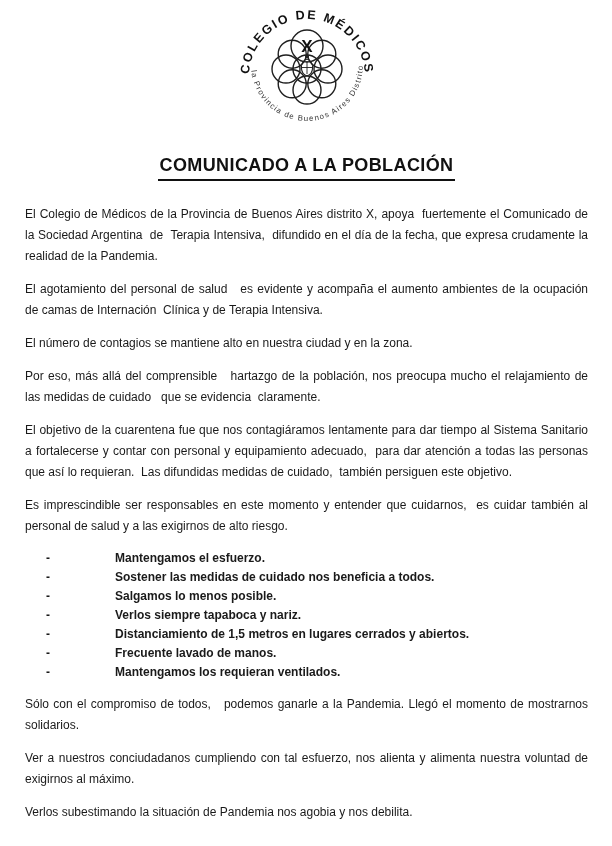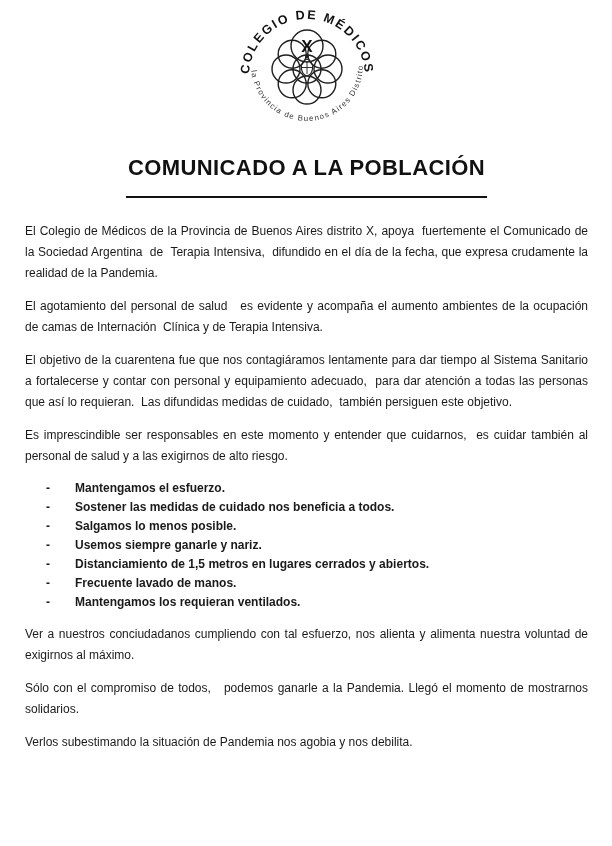--- a/index.html
+++ b/index.html
@@ -50,25 +50,25 @@
     font-size: 17px;
     fill: #111111;
   }
   .title-row {
     text-align: center;
     margin-top: 26px;
   }
   .doc-title {
     display: inline-block;
     font-weight: bold;
-    font-size: 22px;
+    font-size: 18px;
     letter-spacing: 0.4px;
     color: #111111;
     border-bottom: 2px solid #111111;
-    padding: 0 2px 15px 2px;
+    padding: 0 2px 3px 2px;
   }
   .doc-body {
     margin-top: 23px;
     font-size: 12px;
     line-height: 21px;
     text-align: justify;
   }
   .para {
     margin: 0 0 12px 0;
     white-space: pre-wrap;
@@ -80,21 +80,21 @@
   }
   .bullet-item {
     display: flex;
     line-height: 19px;
   }
   .bullet-dash {
     flex: none;
     width: 29px;
     margin-left: 21px;
   }
-  .bullet-text { flex: 1; }
+  .bullet-text { flex: 1; margin-left: 40px; }
   .para:last-child { margin-bottom: 0; }
 </style>
 </head>
 <body>
 
 <div class="page">
 
   <div class="logo-wrap">
     <svg width="170" height="124" viewBox="0 0 170 124" xmlns="http://www.w3.org/2000/svg">
       <defs>
@@ -137,52 +137,54 @@
   </div>
 
   <div class="title-row">
     <span class="doc-title">COMUNICADO A LA POBLACIÓN</span>
   </div>
 
   <div class="doc-body">
 
     <p class="para">El Colegio de Médicos de la Provincia de Buenos Aires distrito X, apoya  fuertemente el Comunicado de  la Sociedad Argentina  de  Terapia Intensiva,  difundido en el día de la fecha, que expresa crudamente la realidad de la Pandemia.</p>
     <p class="para">El agotamiento del personal de salud   es evidente y acompaña el aumento ambientes de la ocupación de camas de Internación  Clínica y de Terapia Intensiva.</p>
+    <p class="para">El número de contagios se mantiene alto en nuestra ciudad y en la zona.</p>
+    <p class="para">Por eso, más allá del comprensible   hartazgo de la población, nos preocupa mucho el relajamiento de   las medidas de cuidado   que se evidencia  claramente.</p>
     <p class="para">El objetivo de la cuarentena fue que nos contagiáramos lentamente para dar tiempo al Sistema Sanitario a fortalecerse y contar con personal y equipamiento adecuado,  para dar atención a todas las personas que así lo requieran.  Las difundidas medidas de cuidado,  también persiguen este objetivo.</p>
     <p class="para">Es imprescindible ser responsables en este momento y entender que cuidarnos,  es cuidar también al personal de salud y a las exigirnos de alto riesgo.</p>
 
     <div class="bullet-list">
       <div class="bullet-item">
         <span class="bullet-dash">-</span>
         <span class="bullet-text">Mantengamos el esfuerzo.</span>
       </div>
       <div class="bullet-item">
         <span class="bullet-dash">-</span>
         <span class="bullet-text">Sostener las medidas de cuidado nos beneficia a todos.</span>
       </div>
       <div class="bullet-item">
         <span class="bullet-dash">-</span>
         <span class="bullet-text">Salgamos lo menos posible.</span>
       </div>
       <div class="bullet-item">
         <span class="bullet-dash">-</span>
-        <span class="bullet-text">Usemos siempre ganarle y nariz.</span>
+        <span class="bullet-text">Verlos siempre tapaboca y nariz.</span>
       </div>
       <div class="bullet-item">
         <span class="bullet-dash">-</span>
         <span class="bullet-text">Distanciamiento de 1,5 metros en lugares cerrados y abiertos.</span>
       </div>
       <div class="bullet-item">
         <span class="bullet-dash">-</span>
         <span class="bullet-text">Frecuente lavado de manos.</span>
       </div>
       <div class="bullet-item">
         <span class="bullet-dash">-</span>
         <span class="bullet-text">Mantengamos los requieran ventilados.</span>
       </div>
     </div>
 
+    <p class="para">Sólo con el compromiso de todos,   podemos ganarle a la Pandemia. Llegó el momento de mostrarnos solidarios.</p>
     <p class="para">Ver a nuestros conciudadanos cumpliendo con tal esfuerzo, nos alienta y alimenta nuestra voluntad de exigirnos al máximo.</p>
-    <p class="para">Sólo con el compromiso de todos,   podemos ganarle a la Pandemia. Llegó el momento de mostrarnos solidarios.</p>
     <p class="para">Verlos subestimando la situación de Pandemia nos agobia y nos debilita.</p>
 
   </div>
 </div>
 
 </body></html>

